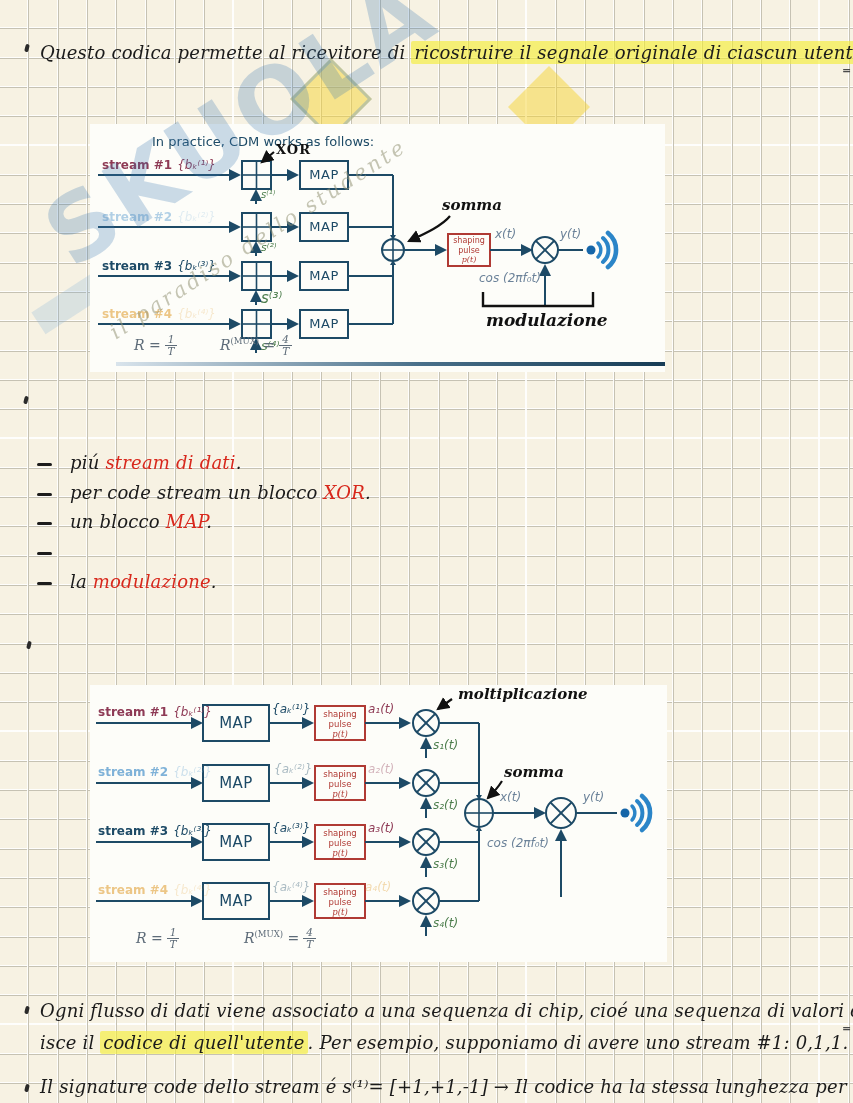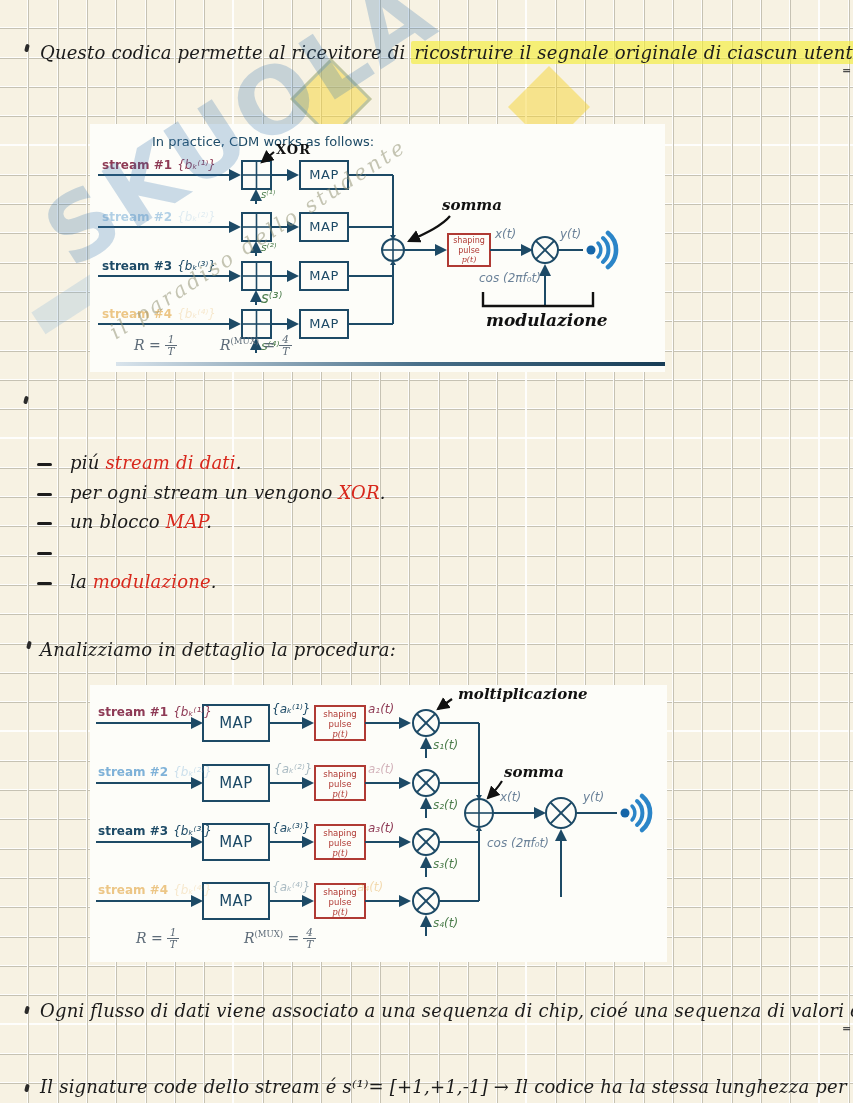--- a/index.html
+++ b/index.html
@@ -178,29 +178,28 @@
   </div>
 
   <div class="wm wm-brand" style="left:55px;top:190px">SKUOLA</div>
   <div class="wm wm-tag" style="left:112px;top:322px">il paradiso dello studente</div>
 
   <div class="tick" style="left:24px;top:396px"></div>
 
   <div class="dash" style="left:37px;top:463px"></div>
   <div class="hand" style="left:70px;top:452px"><span>piú </span><span class="red">stream di dati</span><span>.</span></div>
   <div class="dash" style="left:37px;top:493px"></div>
-  <div class="hand" style="left:70px;top:482px"><span>per ogni stream un vengono </span><span class="red">XOR</span><span>.</span></div>
+  <div class="hand" style="left:70px;top:482px"><span>per code stream un blocco </span><span class="red">XOR</span><span>.</span></div>
   <div class="dash" style="left:37px;top:522px"></div>
   <div class="hand" style="left:70px;top:511px"><span>un blocco </span><span class="red">MAP</span><span>.</span></div>
   <div class="dash" style="left:37px;top:552px"></div>
   <div class="dash" style="left:37px;top:582px"></div>
   <div class="hand" style="left:70px;top:571px"><span>la </span><span class="red">modulazione</span><span>.</span></div>
 
   <div class="tick" style="left:27px;top:641px"></div>
-  <div class="hand" style="left:40px;top:639px">Analizziamo in dettaglio la procedura:</div>
 
   <div class="figure" style="left:90px;top:685px;width:577px;height:277px">
     <svg width="577" height="277" viewBox="0 0 577 277">
       <defs>
         <marker id="mN2" markerWidth="8" markerHeight="8" refX="5" refY="3" orient="auto">
             <path d="M0,0 L6,3 L0,6 Z" fill="#1d4a66"></path>
           </marker>
         <marker id="mB2" markerWidth="8" markerHeight="8" refX="5" refY="3" orient="auto">
             <path d="M0,0 L6,3 L0,6 Z" fill="#111"></path>
           </marker>
@@ -294,38 +293,39 @@
     <span class="fl math navy f40" style="left:182px;top:196px">{aₖ⁽⁴⁾}</span>
 
     <span class="fl shtx" style="left:225px;top:24px;width:50px;font-size:8.5px"><span>shaping</span><br><span>pulse</span><br><span class="it">p(t)</span></span>
     <span class="fl shtx" style="left:225px;top:84px;width:50px;font-size:8.5px"><span>shaping</span><br><span>pulse</span><br><span class="it">p(t)</span></span>
     <span class="fl shtx" style="left:225px;top:143px;width:50px;font-size:8.5px"><span>shaping</span><br><span>pulse</span><br><span class="it">p(t)</span></span>
     <span class="fl shtx" style="left:225px;top:202px;width:50px;font-size:8.5px"><span>shaping</span><br><span>pulse</span><br><span class="it">p(t)</span></span>
 
     <span class="fl math maroon" style="left:278px;top:18px">a₁(t)</span>
     <span class="fl math maroon f40" style="left:278px;top:78px">a₂(t)</span>
     <span class="fl math maroon" style="left:278px;top:137px">a₃(t)</span>
-    <span class="fl math orange f40" style="left:267px;top:196px">a₄(t)</span>
+    <span class="fl math orange f40" style="left:275px;top:196px">a₄(t)</span>
 
     <span class="fl math green" style="left:343px;top:54px">s₁(t)</span>
     <span class="fl math green" style="left:343px;top:114px">s₂(t)</span>
     <span class="fl math green" style="left:343px;top:173px">s₃(t)</span>
     <span class="fl math green" style="left:343px;top:232px">s₄(t)</span>
 
     <span class="fl math gray" style="left:410px;top:106px">x(t)</span>
     <span class="fl math gray" style="left:493px;top:106px">y(t)</span>
     <span class="fl math gray" style="left:397px;top:152px">cos (2πf₀t)</span>
 
     <span class="rate" style="left:46px;top:242px"><span>R =</span><span class="frac"><span class="num">1</span><span class="den">T</span></span></span>
     <span class="rate" style="left:154px;top:242px"><span>R</span><sup>(MUX)</sup><span> =</span><span class="frac"><span class="num">4</span><span class="den">T</span></span></span>
 
     <span class="ann" style="left:368px;top:0px">moltiplicazione</span>
     <span class="ann" style="left:414px;top:78px">somma</span>
   </div>
 
   <div class="tick" style="left:25px;top:1006px"></div>
   <div class="hand" style="left:40px;top:1000px">Ogni flusso di dati viene associato a una sequenza di chip, cioé una sequenza di valori che costitu</div>
   <div class="hyph" style="left:842px;top:1022px">=</div>
+  <div class="hand" style="left:40px;top:1032px"><span>isce il </span><span class="hl">codice di quell'utente</span><span>. Per esempio, supponiamo di avere uno stream #1: 0,1,1.</span></div>
 
   <div class="tick" style="left:25px;top:1084px"></div>
   <div class="hand" style="left:40px;top:1076px">Il signature code dello stream é s⁽¹⁾= [+1,+1,-1] → Il codice ha la stessa lunghezza per tutti gli u</div>
 
 </div>
 
 </body></html>

